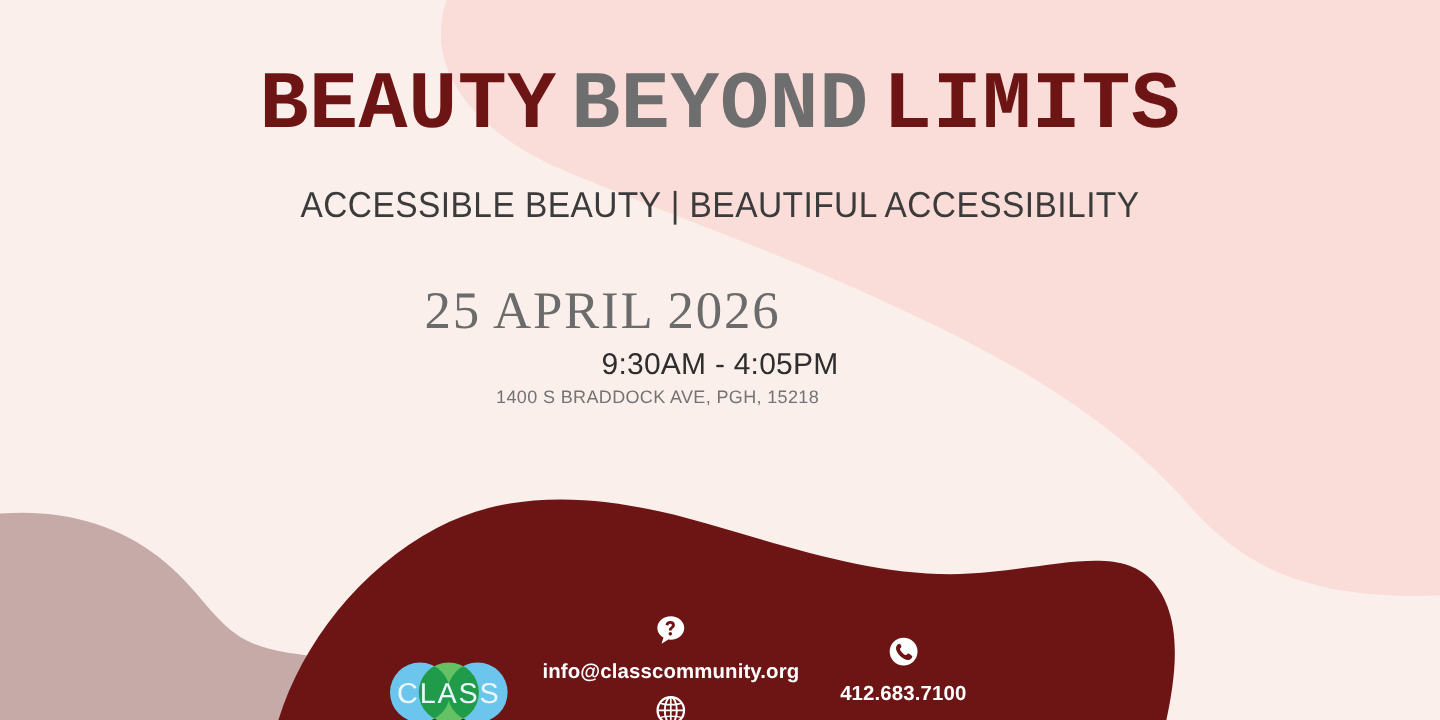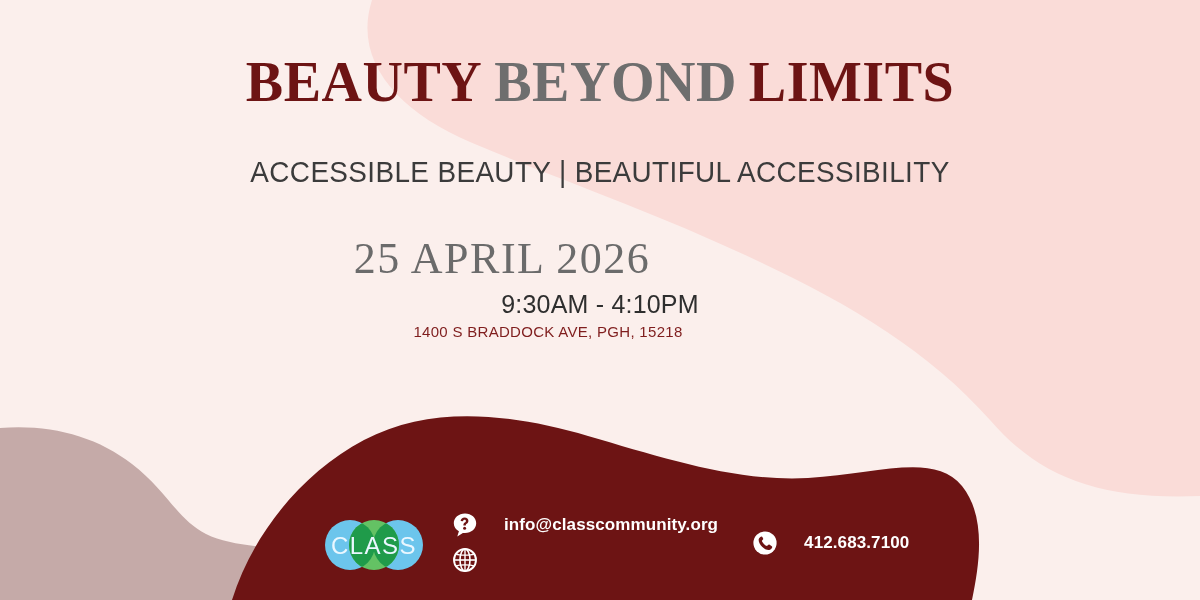--- a/index.html
+++ b/index.html
@@ -26,22 +26,22 @@
   
   .title-block {
     position: absolute;
     top: 54px;
     left: 0;
     width: 1200px;
     text-align: center;
     white-space: nowrap;
   }
   .title-line {
-    font-family: Liberation Serif, serif;
-    font-size: 56px;
+    font-family: Liberation Mono, monospace;
+    font-size: 68px;
     font-weight: 700;
     letter-spacing: 0.5px;
     line-height: 1.02;
   }
   .t-word-1 { color: #6d1414; }
   .t-word-2 { color: #6e6e6e; }
   .t-word-3 { color: #6d1414; }
   .t-gap { display: inline-block; width: 12px; }
 
   .subtitle {
@@ -89,21 +89,21 @@
   .address-line {
     position: absolute;
     top: 323px;
     left: 0;
     width: 1096px;
     text-align: center;
     font-family: "Liberation Sans", sans-serif;
     font-size: 15px;
     font-weight: 400;
     letter-spacing: 0.3px;
-    color: #7f1d1d;
+    color: #737373;
     white-space: nowrap;
   }
 
   
   .contact-strip {
     position: absolute;
     left: 322px;
     top: 512px;
     display: flex;
     align-items: flex-end;
@@ -121,21 +121,22 @@
     gap: 34px;
   }
   .contact-col {
     display: flex;
     flex-direction: column;
     gap: 9px;
   }
   .contact-row {
     display: flex;
     align-items: center;
-    gap: 26px;
+    gap: 12px;
+    flex-direction: column;
   }
   .contact-icon {
     width: 26px;
     height: 26px;
     flex: 0 0 auto;
     display: block;
   }
   .contact-text {
     color: #ffffff;
     font-family: "Liberation Sans", sans-serif;
@@ -169,21 +170,21 @@
 
   <div class="title-block">
     <div class="title-line">
       <span class="t-word-1">BEAUTY</span><span class="t-gap"></span><span class="t-word-2">BEYOND</span><span class="t-gap"></span><span class="t-word-3">LIMITS</span>
     </div>
   </div>
 
   <div class="subtitle">ACCESSIBLE BEAUTY | BEAUTIFUL ACCESSIBILITY</div>
 
   <div class="date-line">25 APRIL 2026</div>
-  <div class="time-line">9:30AM - 4:10PM</div>
+  <div class="time-line">9:30AM - 4:05PM</div>
   <div class="address-line">1400 S BRADDOCK AVE, PGH, 15218</div>
 
   <div class="contact-strip">
 
     <div class="class-logo">
       <svg viewBox="0 0 104 56" width="104" height="56">
         <defs>
           <clipPath id="clipL">
               <circle cx="28" cy="28" r="25"></circle>
             </clipPath>

